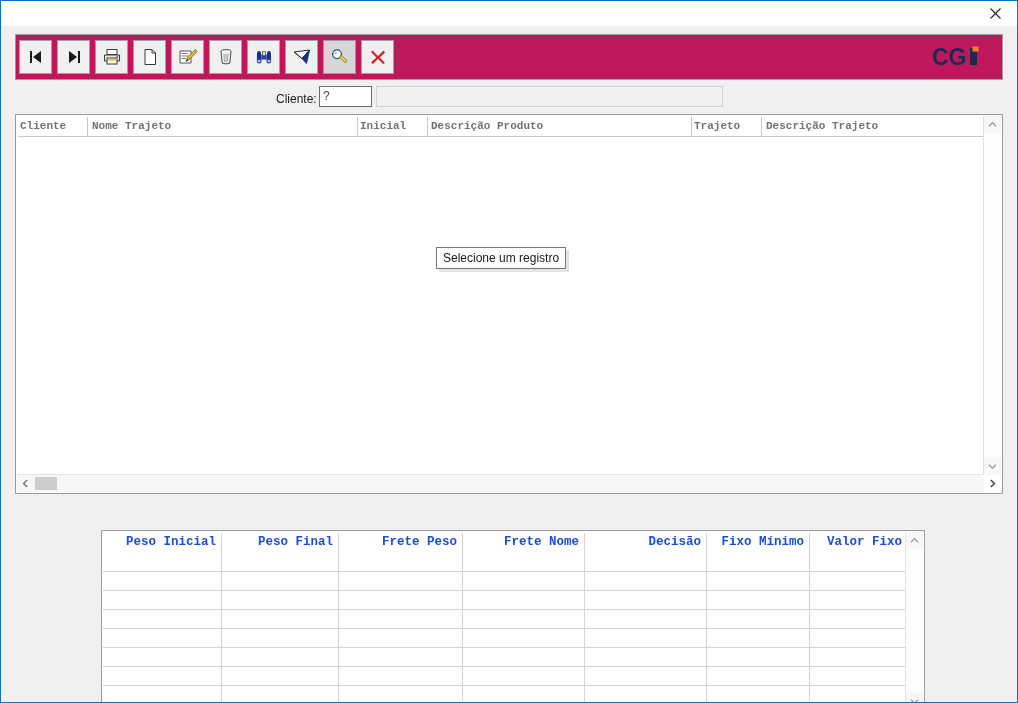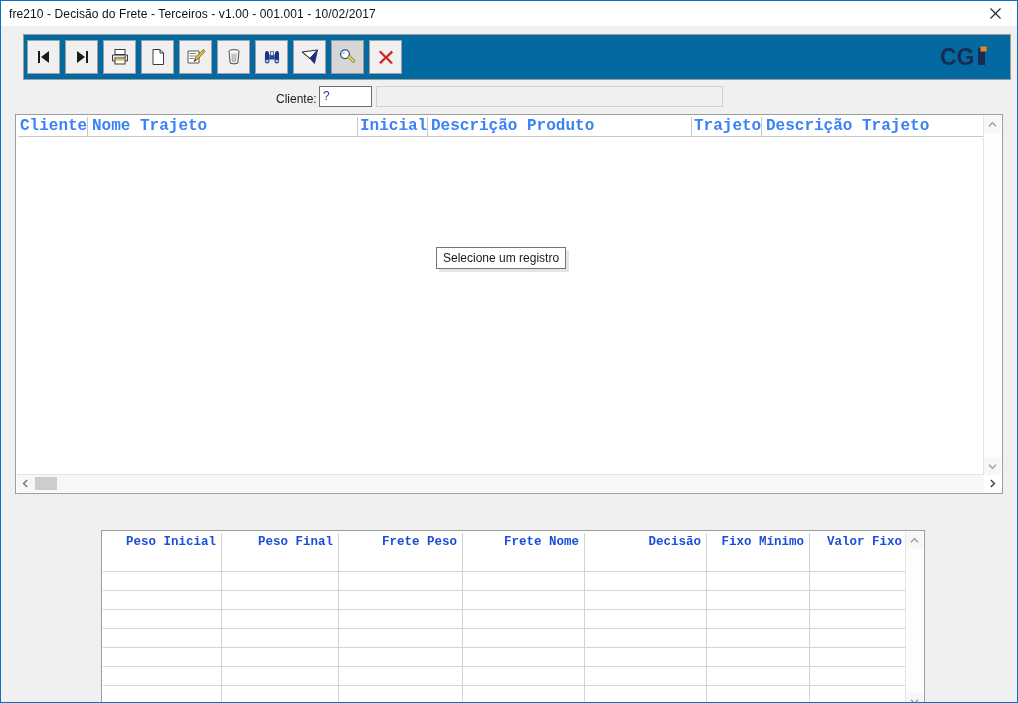--- a/index.html
+++ b/index.html
@@ -61,25 +61,24 @@
   }
 
   
   .toolbar {
     position: absolute;
     left: 13px; top: 8px;
     width: 988px;
     height: 46px;
     box-sizing: border-box;
     border: 1px solid #9d9d9d;
-    background: #0369a1;
+    background: #be185d;
     display: flex;
     align-items: center;
     padding-left: 3px;
-    margin-left: 8px;
   }
   .tbtn {
     width: 33px;
     height: 34px;
     margin-right: 5px;
     box-sizing: border-box;
     border: 1px solid #a0a0a0;
     background: #f0f0f0;
     display: flex;
     align-items: center;
@@ -164,23 +163,23 @@
   .ghead {
     position: relative;
     height: 19px;
     border-bottom: 1px solid #c8c8c8;
     background: #ffffff;
   }
   .ghead .gcol {
     position: absolute;
     top: 0;
     font-family: "Liberation Mono", monospace;
-    font-size: 16px;
+    font-size: 11px;
     font-weight: bold;
-    color: #3b82f6;
+    color: #737373;
     line-height: 18px;
     white-space: nowrap;
   }
   .gsep {
     position: absolute;
     top: 0;
     width: 1px;
     height: 19px;
     background: #c8c8c8;
   }
@@ -348,21 +347,20 @@
     top: 17px; bottom: 17px;
     background: #fdfdfd;
   }
 </style>
 </head>
 <body>
 
 <div id="app">
 
   <div class="titlebar">
-    <div class="titlebar-text">fre210 - Decisão do Frete - Terceiros - v1.00 - 001.001 - 10/02/2017</div>
     <div class="titlebar-spacer"></div>
     <div class="win-close">
       <svg width="13" height="13" viewBox="0 0 13 13">
         <line x1="1.5" y1="1.5" x2="11.5" y2="11.5" stroke="#222" stroke-width="1.1"></line>
         <line x1="11.5" y1="1.5" x2="1.5" y2="11.5" stroke="#222" stroke-width="1.1"></line>
       </svg>
     </div>
   </div>
 
   <div class="client">

